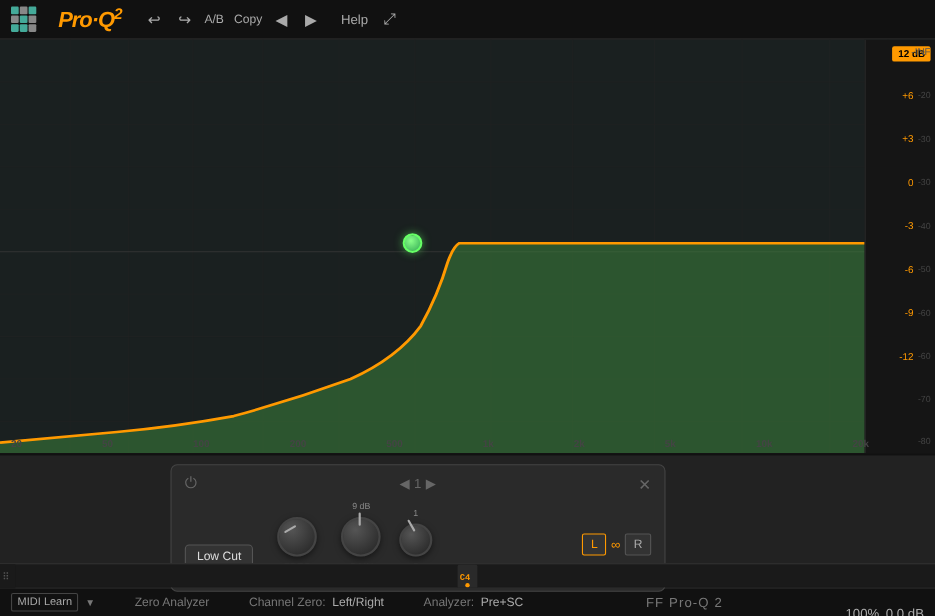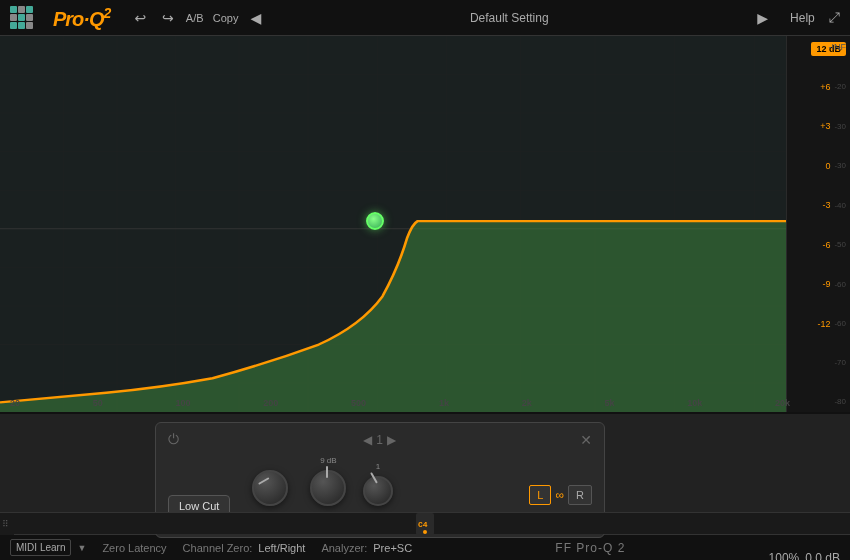--- a/index.html
+++ b/index.html
@@ -352,21 +352,21 @@
       font-family: Liberation Mono, monospace;
     }
 
     
     .status-bar {
       height: 26px;
       background: #111;
       display: flex;
       align-items: center;
       padding: 0 10px;
-      gap: 16px;
+      gap: 36px;
       flex-shrink: 0;
       border-top: 1px solid #333;
     }
 
     .status-item {
       display: flex;
       align-items: center;
       gap: 6px;
       color: #777;
       font-size: 11px;
@@ -487,21 +487,20 @@
 
     <div class="top-controls">
       <button class="top-btn">↩</button>
       <button class="top-btn">↪</button>
       <span class="ab-copy">
         <span style="cursor:pointer; color:#aaa">A/B</span>
         &nbsp;
         <span style="cursor:pointer; color:#aaa">Copy</span>
       </span>
       <button class="top-btn">◀</button>
-      <div class="preset-area">Default Setting</div>
       <button class="top-btn">▶</button>
       <span class="help-btn">Help</span>
       <span class="expand-btn">⤢</span>
     </div>
   </div>
 
   <div class="eq-area">
 
     <svg class="eq-svg" viewBox="0 0 800 390" preserveAspectRatio="none">
 
@@ -683,21 +682,21 @@
     </div>
   </div>
 
   <div class="status-bar">
     <div class="status-item">
       <button class="midi-btn">MIDI Learn</button>
       <span class="status-dropdown">▼</span>
     </div>
 
     <div class="status-item">
-      <span>Zero Latency</span>
+      <span>Zero Analyzer</span>
     </div>
 
     <div class="status-item">
       <span>Channel Zero:</span>
       <span class="status-value" style="cursor:pointer;">Left/Right</span>
     </div>
 
     <div class="status-item">
       <span>Analyzer:</span>
       <span class="status-value" style="cursor:pointer;">Pre+SC</span>

